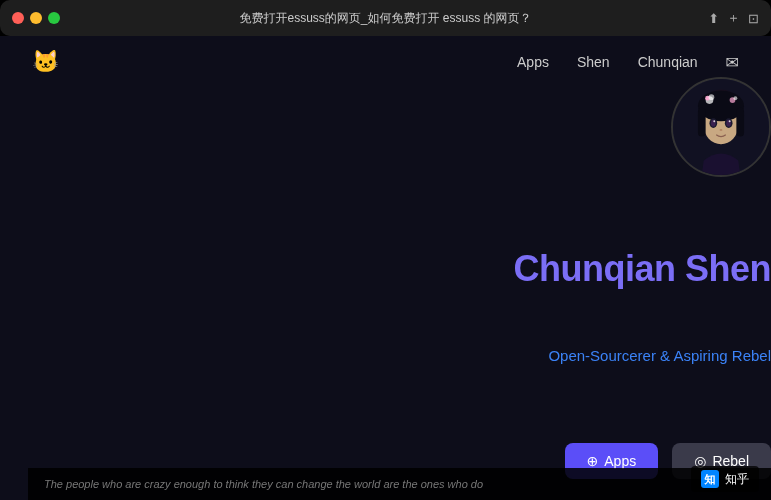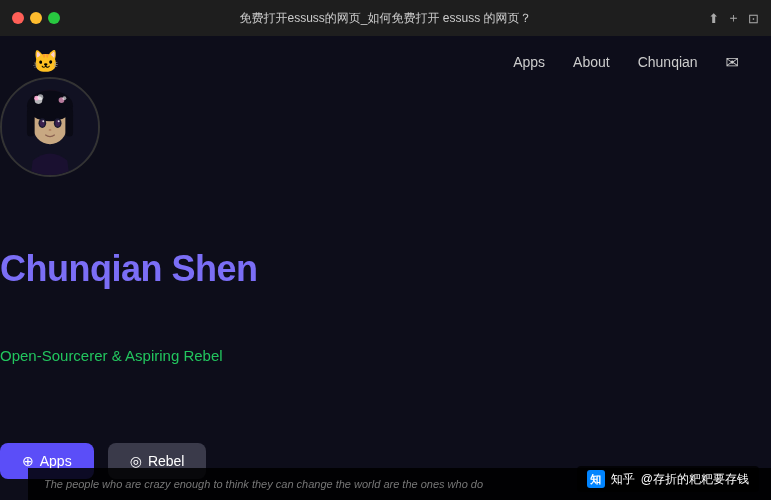--- a/index.html
+++ b/index.html
@@ -14,20 +14,21 @@
 
     
     .title-bar {
       width: 100%;
       height: 36px;
       background: #1e1e1e;
       display: flex;
       align-items: center;
       padding: 0 12px;
       position: relative;
+      border-radius: 10px;
     }
 
     .traffic-lights {
       display: flex;
       gap: 6px;
       align-items: center;
     }
 
     .traffic-light {
       width: 12px;
@@ -112,21 +113,21 @@
       color: #ccc;
       font-size: 16px;
       cursor: pointer;
     }
 
     
     .hero {
       flex: 1;
       display: flex;
       flex-direction: column;
-      align-items: flex-start;
+      align-items: flex-end;
       justify-content: center;
       padding-top: 20px;
       gap: 47px;
     }
 
     .avatar-container {
       width: 100px;
       height: 100px;
       border-radius: 50%;
       overflow: hidden;
@@ -146,21 +147,21 @@
     .hero-name {
       font-size: 36px;
       font-weight: 700;
       color: #7b6ef6;
       margin-bottom: 10px;
       letter-spacing: -0.5px;
     }
 
     .hero-tagline {
       font-size: 15px;
-      color: #22c55e;
+      color: #3b82f6;
       margin-bottom: 32px;
     }
 
     .hero-buttons {
       display: flex;
       gap: 14px;
       align-items: center;
     }
 
     .btn-apps {
@@ -255,21 +256,21 @@
     <span class="title-bar-action-icon">⊡</span>
   </div>
 </div>
 
 <div class="browser-content">
 
   <nav>
     <span class="nav-logo">🐱</span>
     <div class="nav-links">
       <a class="nav-link">Apps</a>
-      <a class="nav-link">About</a>
+      <a class="nav-link">Shen</a>
       <a class="nav-link">Chunqian</a>
       <span class="nav-icon">✉</span>
     </div>
   </nav>
 
   <div class="hero">
     <div class="avatar-container">
 
       <svg class="avatar-svg" viewBox="0 0 100 100" xmlns="http://www.w3.org/2000/svg">
         <rect width="100" height="100" fill="#1a1a2e"></rect>
@@ -321,16 +322,15 @@
     </div>
   </div>
 
   <div class="footer-bar">
     <span class="footer-text">The people who are crazy enough to think they can change the world are the ones who do</span>
   </div>
 
   <div class="zhihu-watermark">
     <span class="zhihu-logo">知</span>
     <span>知乎</span>
-    <span>@存折的粑粑要存钱</span>
   </div>
 
 </div>
 
 </body></html>

